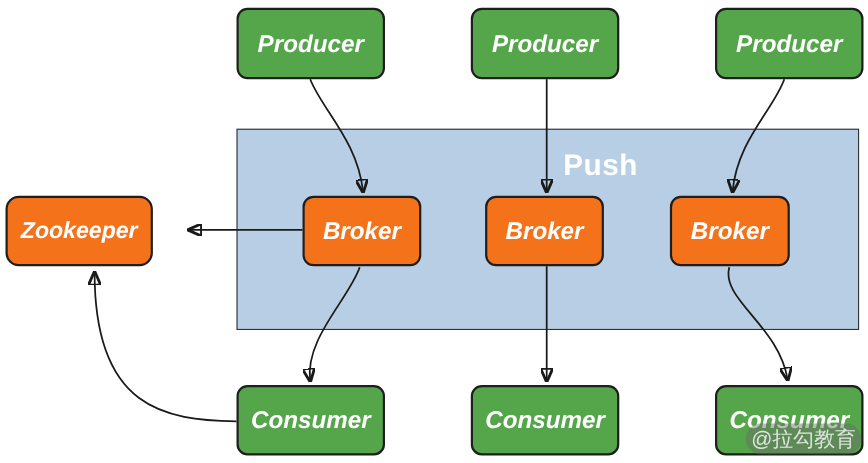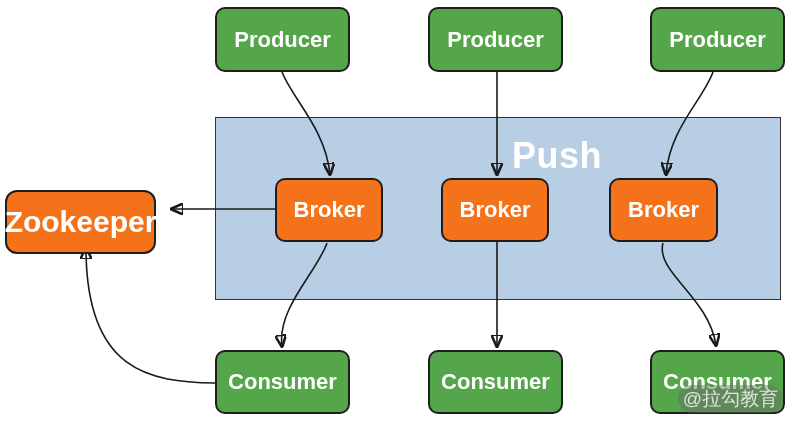--- a/index.html
+++ b/index.html
@@ -6,39 +6,40 @@
   .stage{
     position:relative;width:789px;height:421px;background:#fff;overflow:hidden;
     font-family:"Liberation Sans","DejaVu Sans",sans-serif;
   }
   .cluster{
     position:absolute;left:215px;top:117px;width:566px;height:183px;
     background:var(--cluster-fill,#B8CEE4);
     border:1.5px solid #333;box-sizing:border-box;z-index:1;
   }
   .flow-label{
-    position:absolute;color:var(--label-text,#fff);font-weight:700;font-size:36px;
+    position:absolute;color:var(--label-text,#fff);font-weight:700;font-size:27px;
     z-index:2;letter-spacing:0.5px;
   }
   .flow-label.push{left:512px;top:135px;}
   .flow-label.pull{left:512px;top:256px;}
   svg.edges{position:absolute;left:0;top:0;z-index:3;}
   svg.edges path{stroke:var(--arrow,#1a1a1a);stroke-width:1.6;fill:none;}
   .node{
     position:absolute;display:flex;align-items:center;justify-content:center;
     color:var(--label-text,#fff);font-weight:700;font-size:22px;
     border:2px solid var(--border,#1e1e1e);border-radius:10px;box-sizing:border-box;
     z-index:4;
+    font-style:italic;
   }
   .node.green{background:var(--producer-fill,#55A64A);}
   .node.orange{background:var(--broker-fill,#F4731A);}
   .producer-1{left:215px;top:7px;width:135px;height:65px;}
   .producer-2{left:428px;top:7px;width:135px;height:65px;}
   .producer-3{left:650px;top:7px;width:135px;height:65px;}
-  .zookeeper{left:5px;top:190px;width:151px;height:64px;font-size:30px;border-radius:12px;}
+  .zookeeper{left:5px;top:178px;width:134px;height:64px;font-size:21px;border-radius:12px;}
   .broker-1{left:275px;top:178px;width:108px;height:64px;}
   .broker-2{left:441px;top:178px;width:108px;height:64px;}
   .broker-3{left:609px;top:178px;width:109px;height:64px;}
   .consumer-1{left:215px;top:350px;width:135px;height:64px;}
   .consumer-2{left:428px;top:350px;width:135px;height:64px;}
   .consumer-3{left:650px;top:350px;width:135px;height:64px;}
   .watermark{
     position:absolute;left:678px;top:385px;width:105px;height:28px;
     background:rgba(105,105,105,0.45);border-radius:14px;z-index:5;
     display:flex;align-items:center;justify-content:center;

